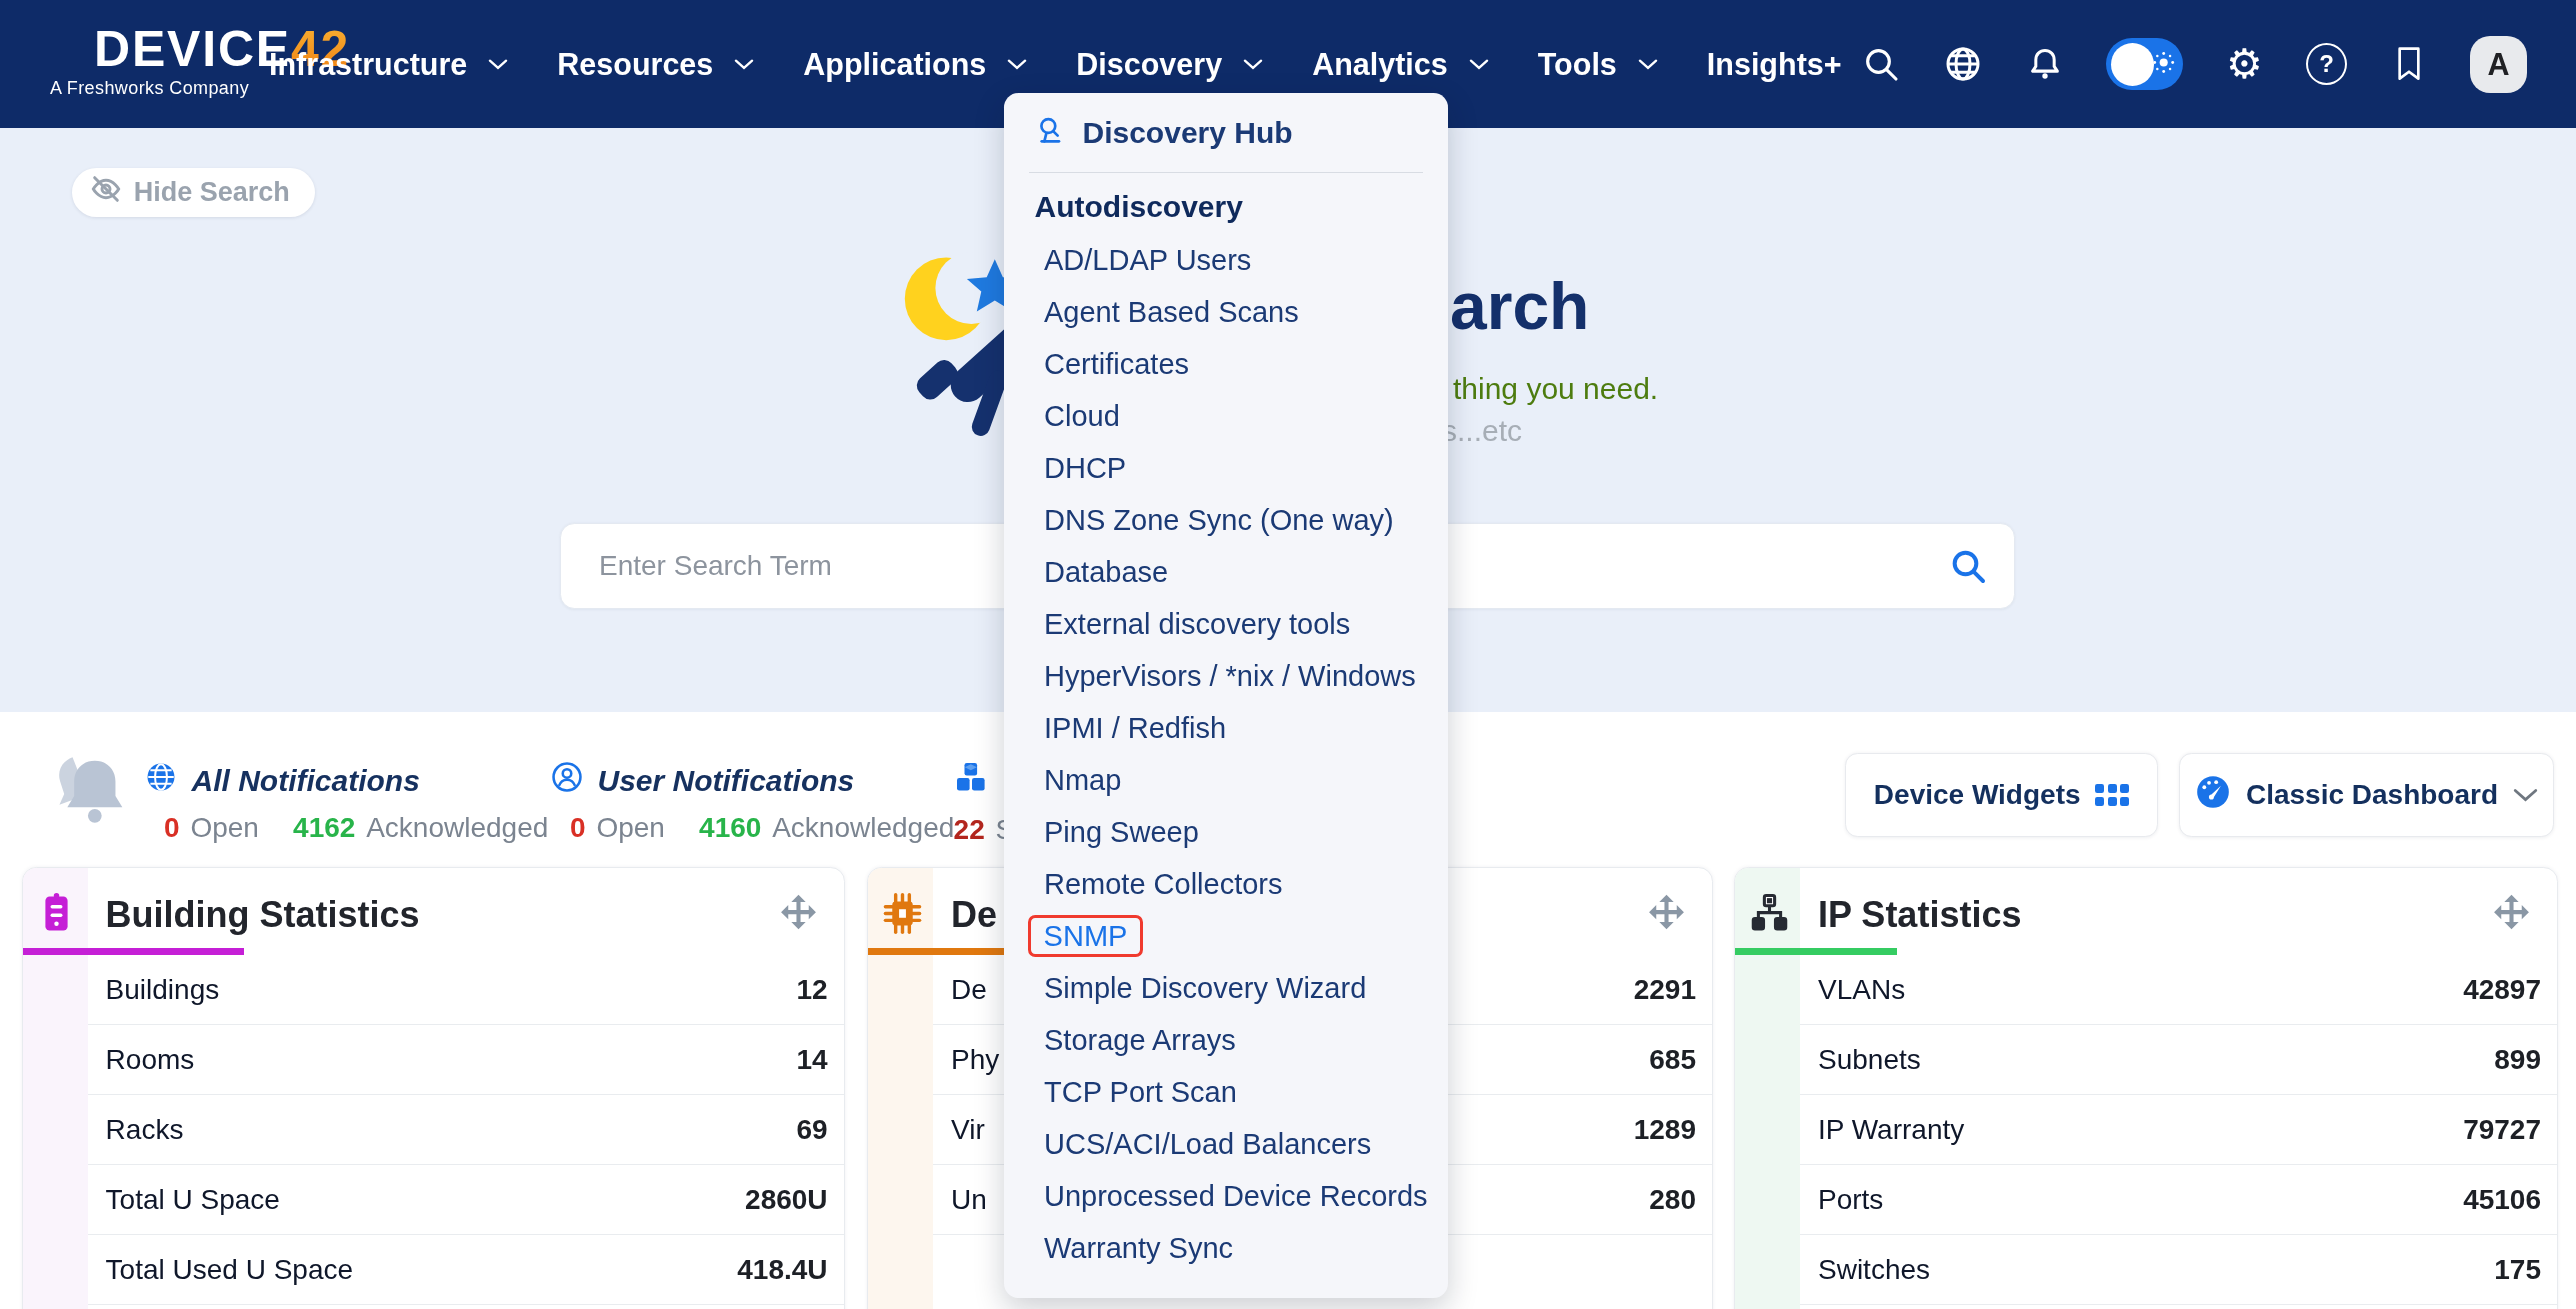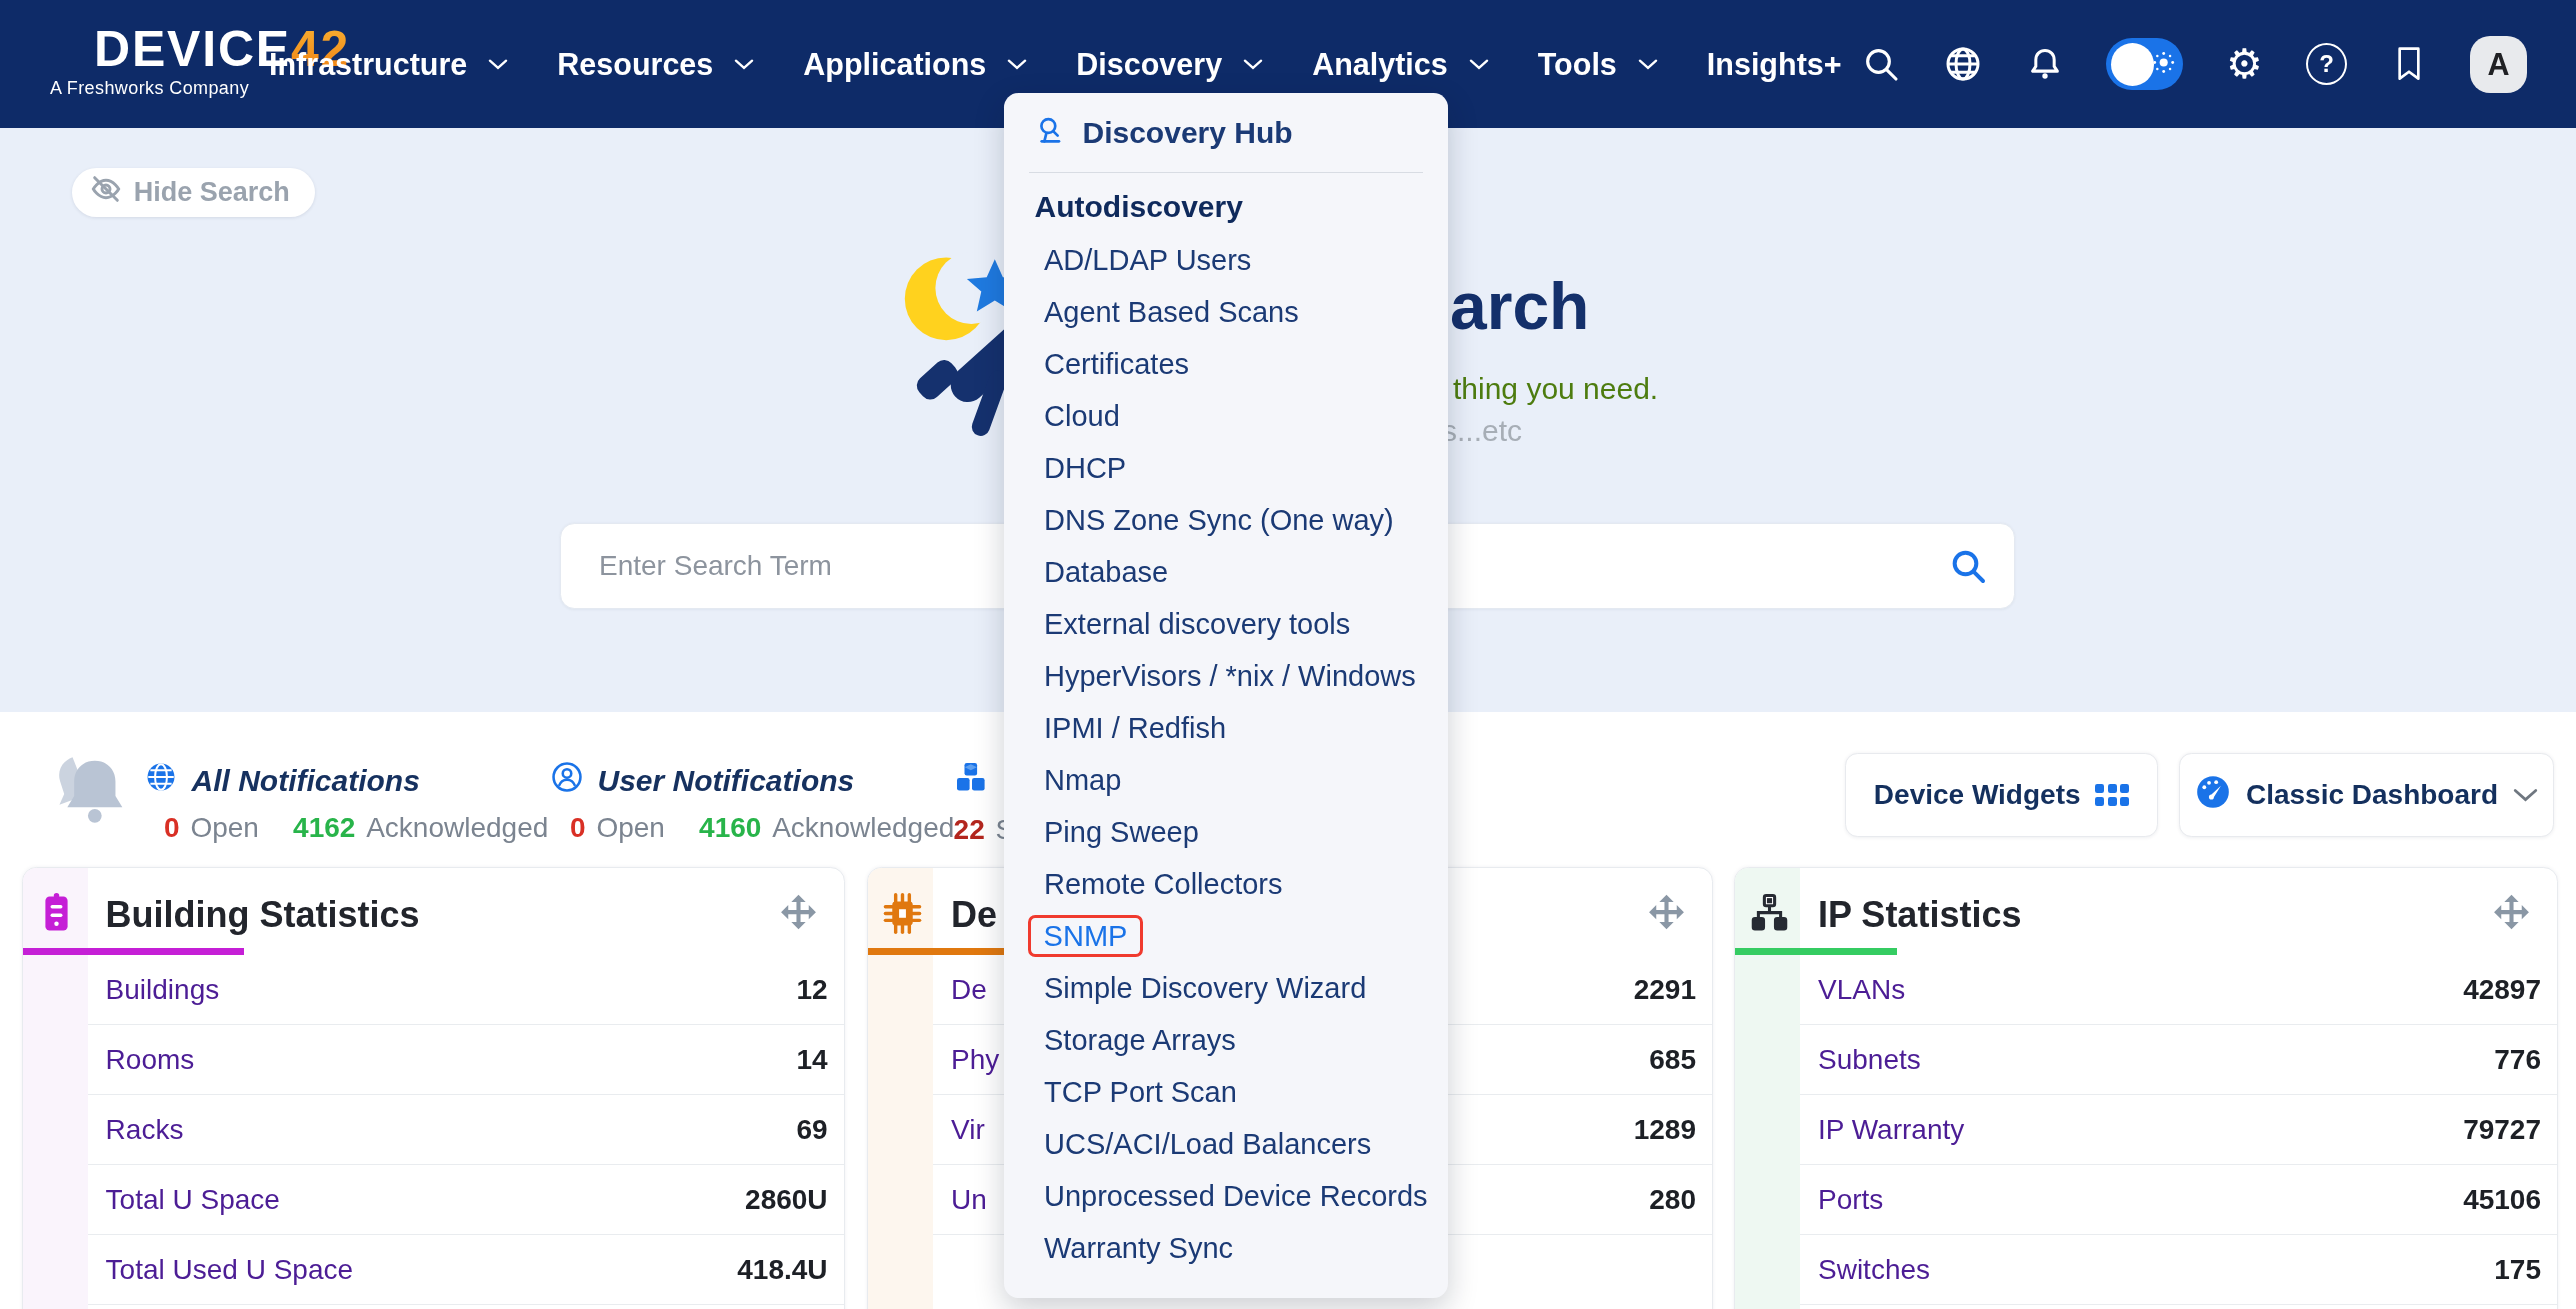--- a/index.html
+++ b/index.html
@@ -68,21 +68,21 @@
   .card3 .strip{background:#eef8f2;}
   .w-icon{position:absolute;left:13.5px;top:23.4px;}
   .w-title{position:absolute;left:83px;top:25px;font-size:36px;font-weight:800;color:#22252c;line-height:43px;}
   .move-ic{position:absolute;right:25px;top:25px;cursor:grab;}
   .underbar{position:absolute;left:0;top:80px;height:7.2px;}
   .card1 .underbar{width:221px;background:#c51fd6;}
   .card2 .underbar{width:221px;background:#e0780f;}
   .card3 .underbar{width:162px;background:#35cc62;}
   .rows{position:absolute;left:65px;right:0;top:87px;}
   .rowi{height:69px;display:flex;align-items:center;justify-content:space-between;padding:0 16px 0 18px;border-bottom:1.8px solid #e9ecef;}
-  .rl{font-size:28px;color:#4c1d95;}
+  .rl{font-size:28px;color:#0f172a;}
   .rv{font-size:28px;font-weight:600;color:#1d2026;}
   
   .dropdown{position:absolute;left:1004px;top:93px;width:444px;height:1205px;background:#f5f6fa;border-radius:14.4px;
     box-shadow:0 10.8px 30.5px rgba(10,20,40,.20);z-index:10;}
   .dd-hub{position:absolute;left:30.5px;top:14.4px;height:52px;display:flex;align-items:center;gap:16px;
     font-size:30px;color:#1b3a75;font-weight:600;cursor:pointer;}
   .dd-div{position:absolute;left:25px;right:25px;top:79px;height:0.9px;background:#d8dce3;}
   .dd-head{position:absolute;left:30.5px;top:88px;height:52px;display:flex;align-items:center;font-size:30px;font-weight:800;color:#0f2a5c;}
   .dd-list{position:absolute;left:0;top:141px;width:100%;}
   .dd-item{height:52px;display:flex;align-items:center;padding-left:40px;font-size:29px;color:#1b3a75;font-weight:500;cursor:pointer;white-space:nowrap;}
@@ -448,21 +448,21 @@
         </svg>
     </span>
     <div class="underbar"></div>
     <div class="rows">
         <div class="rowi">
         <span class="rl">VLANs</span>
         <span class="rv">42897</span>
       </div>
         <div class="rowi">
         <span class="rl">Subnets</span>
-        <span class="rv">776</span>
+        <span class="rv">899</span>
       </div>
         <div class="rowi">
         <span class="rl">IP Warranty</span>
         <span class="rv">79727</span>
       </div>
         <div class="rowi">
         <span class="rl">Ports</span>
         <span class="rv">45106</span>
       </div>
         <div class="rowi">

